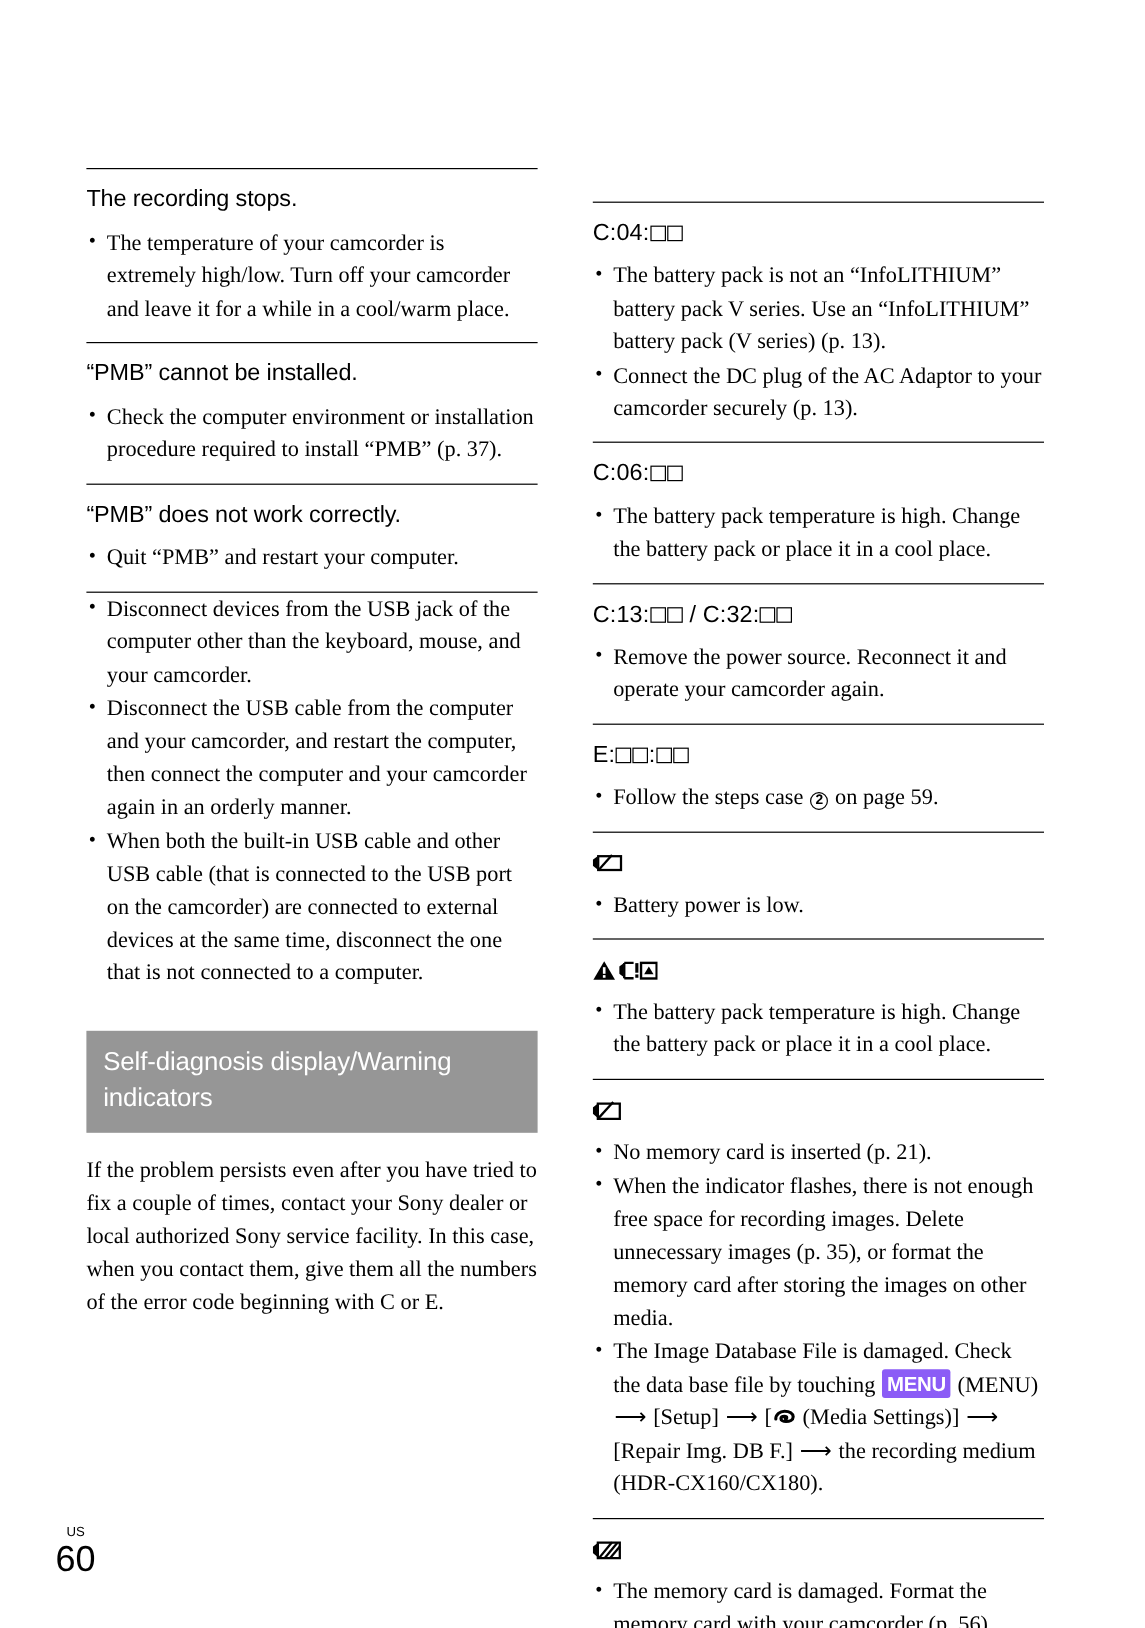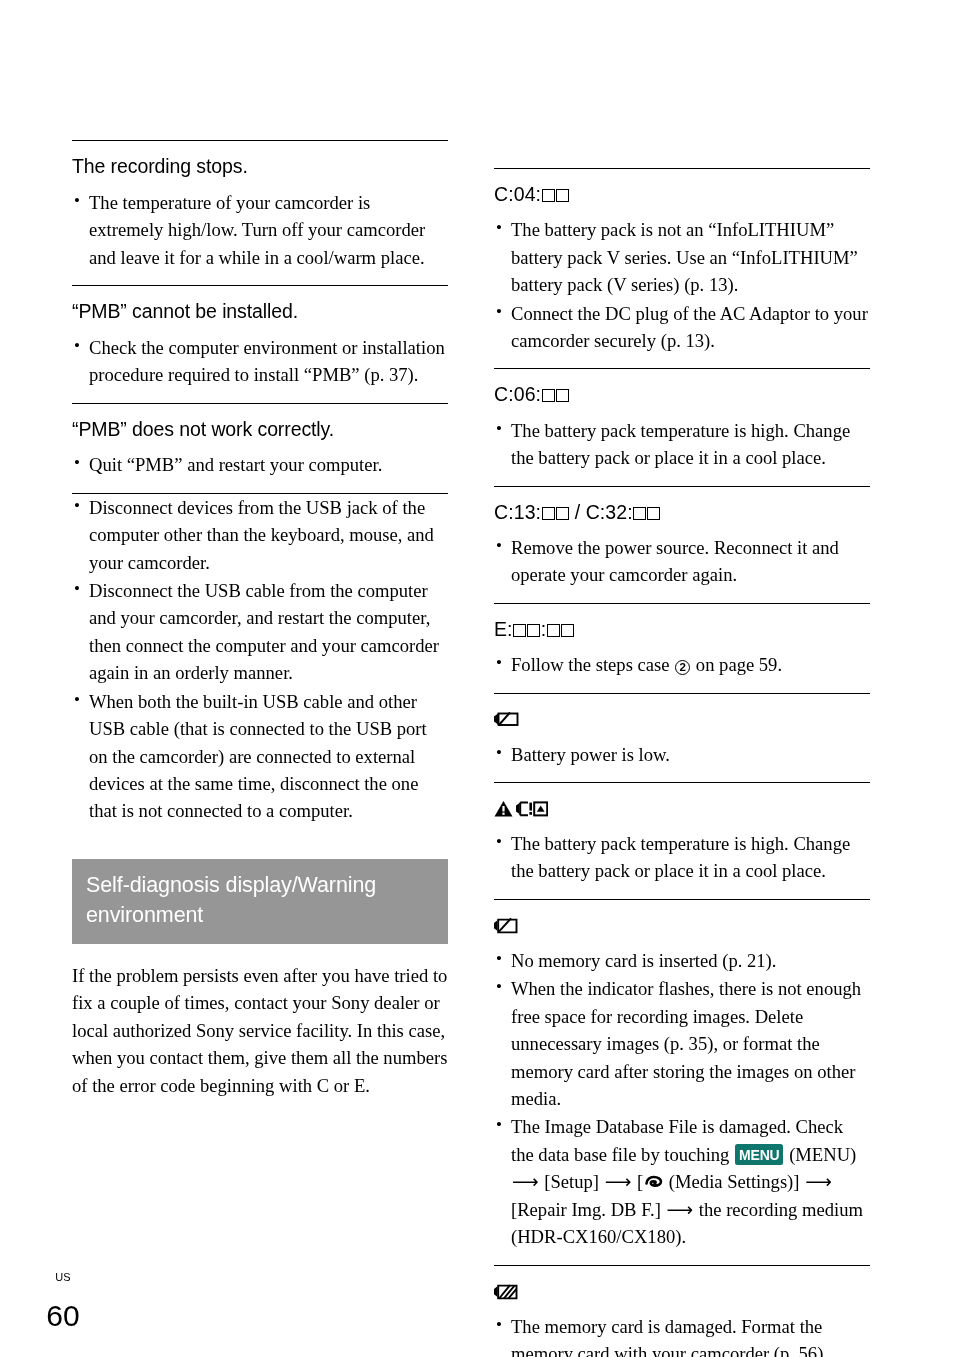--- a/index.html
+++ b/index.html
@@ -125,25 +125,25 @@
     border-radius: 50%;
     text-align: center;
     font-size: 11.5px;
     font-family: "Liberation Sans", sans-serif;
     font-weight: 700;
     vertical-align: 0px;
     margin: 0 1px;
   }
   .menu-badge {
     display: inline-block;
-    background: #0f766e;
+    background: #8b5cf6;
     color: #fff;
     font-family: "Liberation Sans", sans-serif;
     font-weight: 700;
-    font-size: 14px;
+    font-size: 17px;
     line-height: 1;
     padding: 3.5px 4px 3.5px 4px;
     border-radius: 2.5px;
     vertical-align: 1px;
     letter-spacing: -0.2px;
     margin: 0 1px;
   }
   .arrow {
     font-size: 18.6px;
     vertical-align: 0px;
@@ -159,21 +159,21 @@
     position: absolute;
     left: 40px;
     top: 1272px;
     text-align: center;
     width: 46px;
   }
   .folio-us {
     font-family: "Liberation Sans", sans-serif;
     font-size: 11px;
     line-height: 1;
-    margin-bottom: 18px;
+    margin-bottom: 2px;
   }
   .folio-num {
     font-family: "Liberation Sans", sans-serif;
     font-size: 30px;
     line-height: 1;
     font-weight: 400;
   }
 </style>
 </head>
 <body>
@@ -201,21 +201,21 @@
     </ul>
 
     <hr class="rule">
     <ul class="bullets">
       <li>Disconnect devices from the USB jack of the computer other than the keyboard, mouse, and your camcorder.</li>
       <li>Disconnect the USB cable from the computer and your camcorder, and restart the computer, then connect the computer and your camcorder again in an orderly manner.</li>
       <li>When both the built-in USB cable and other USB cable (that is connected to the USB port on the camcorder) are connected to external devices at the same time, disconnect the one that is not connected to a computer.</li>
     </ul>
 
     <div class="banner">
-      <span>Self-diagnosis display/Warning environment</span>
+      <span>Self-diagnosis display/Warning indicators</span>
     </div>
 
     <p class="para">If the problem persists even after you have tried to fix a couple of times, contact your Sony dealer or local authorized Sony service facility. In this case, when you contact them, give them all the numbers of the error code beginning with C or E.</p>
   </div>
 
   <div class="col col-right">
 
     <hr class="rule">
     <h2 class="code-head">
       <span>C:04:</span><span class="box-glyph"></span><span class="box-glyph"></span>

